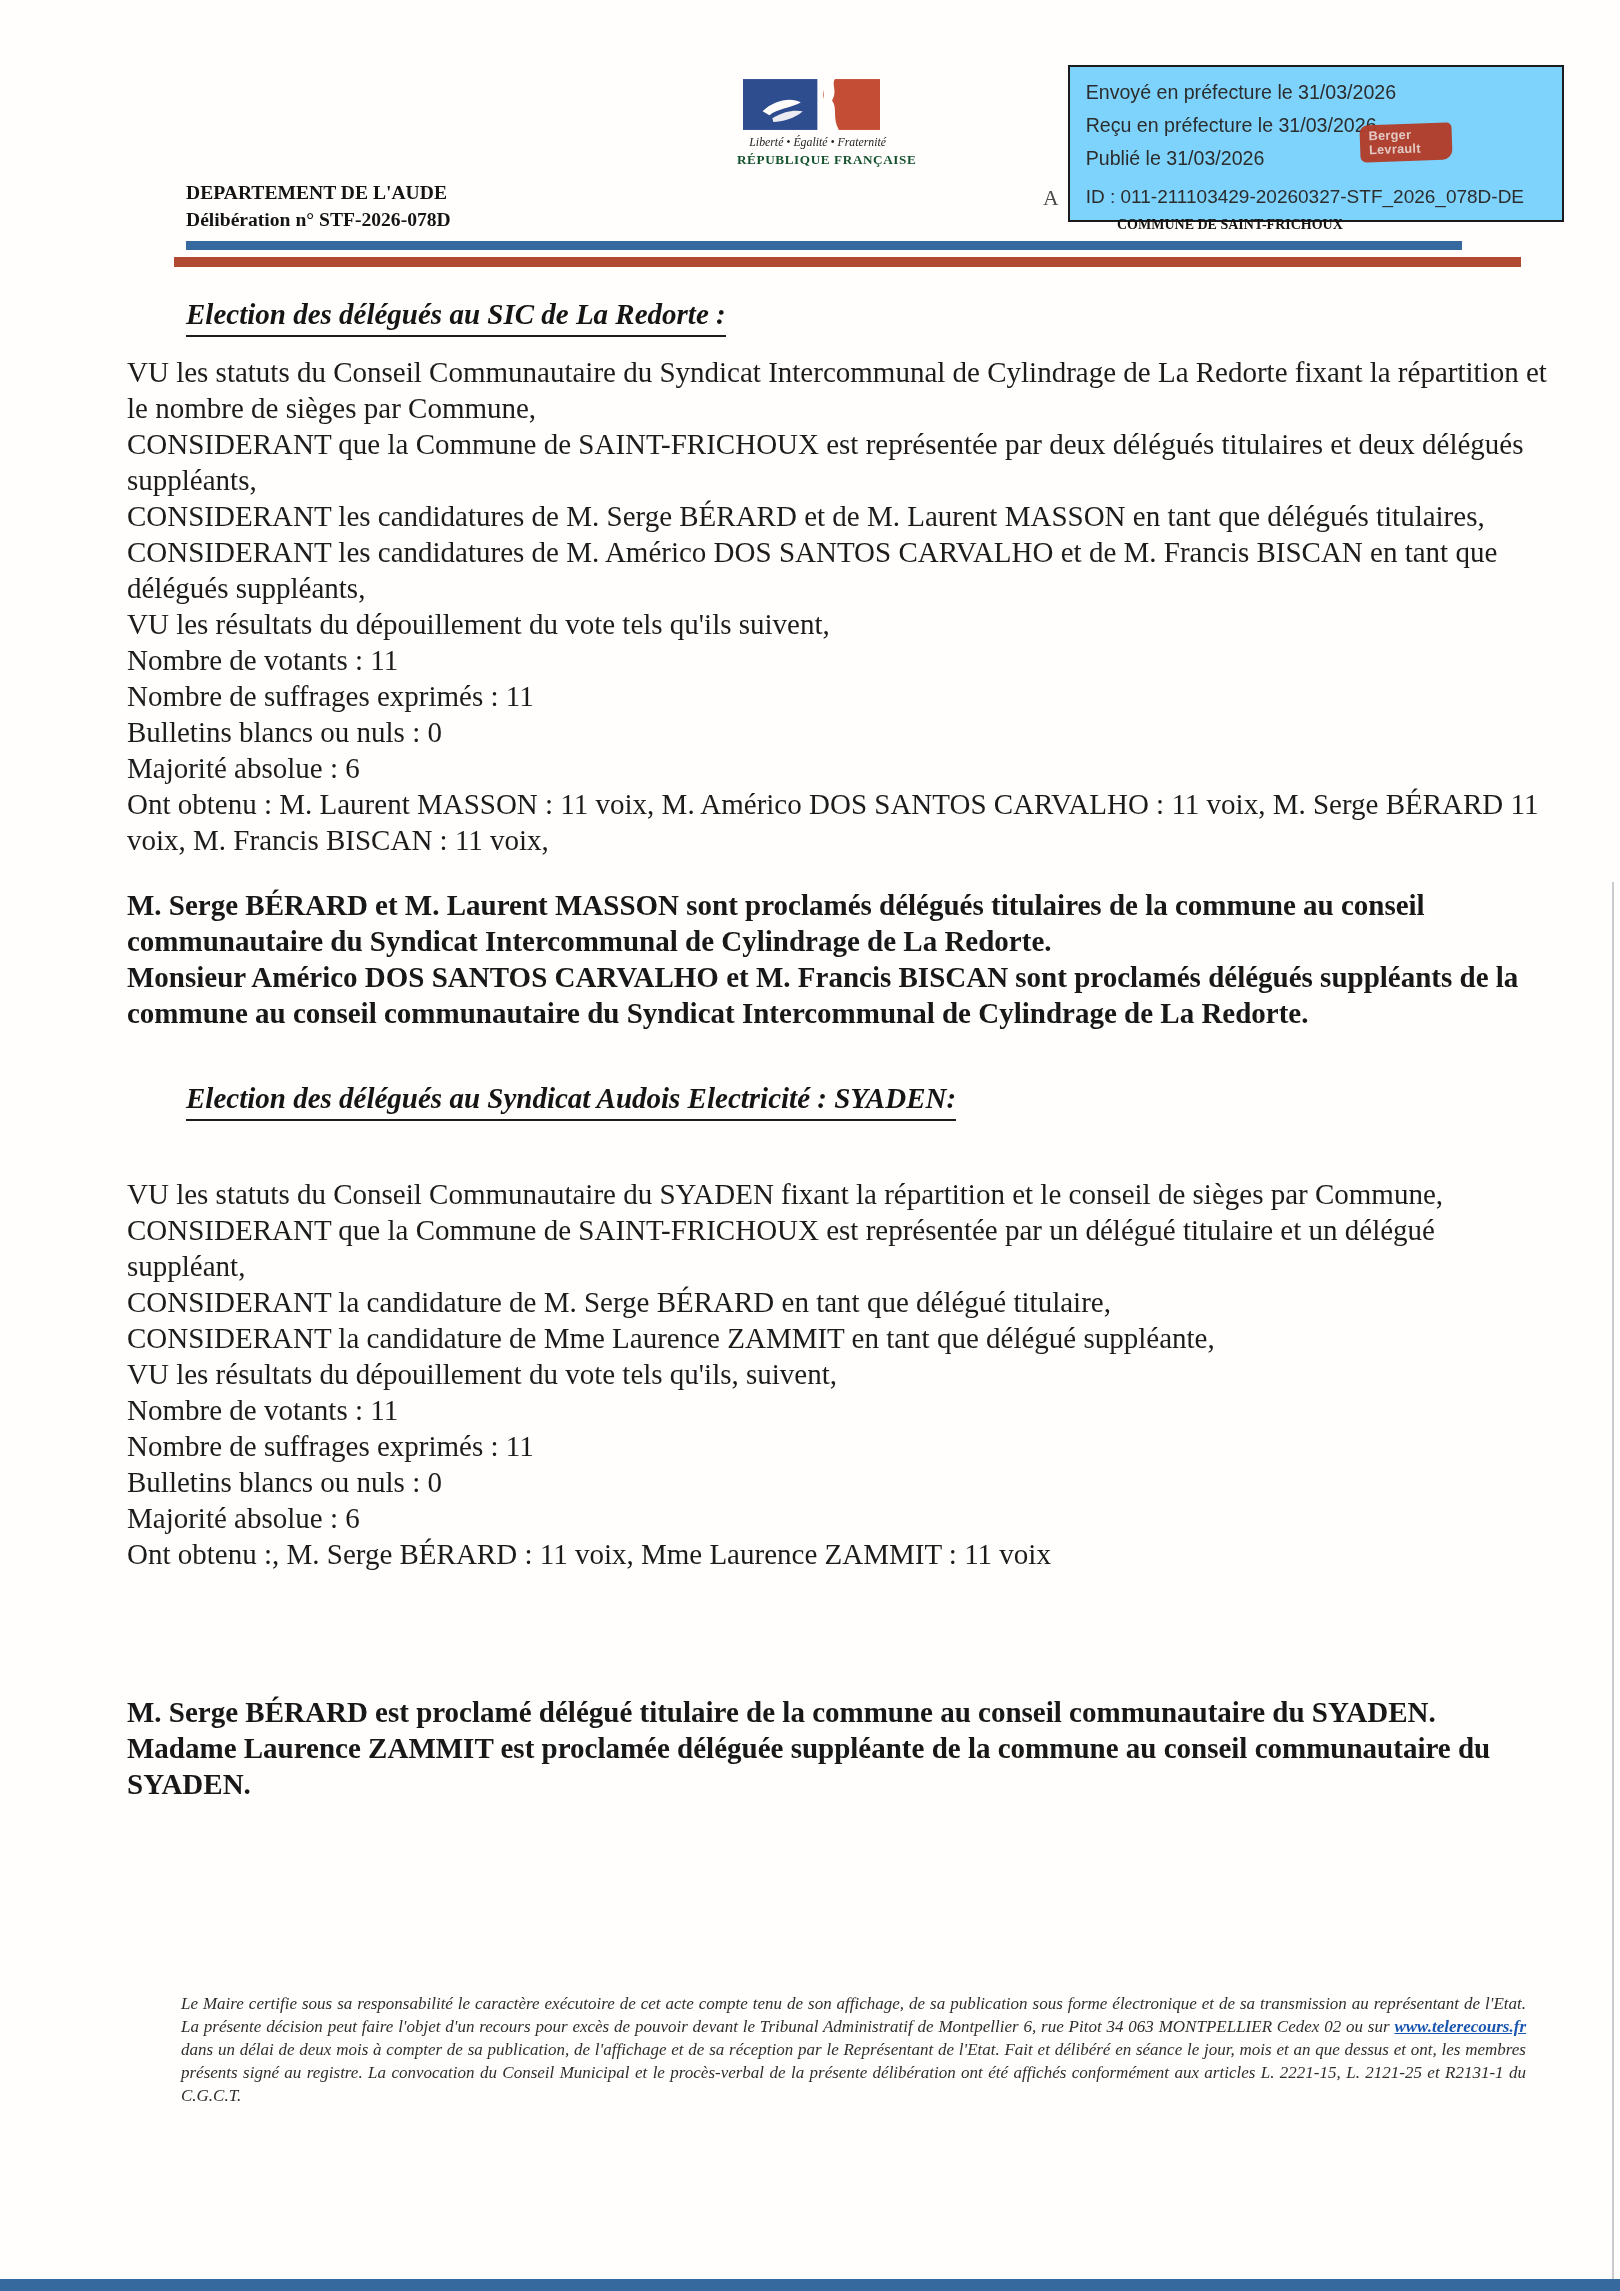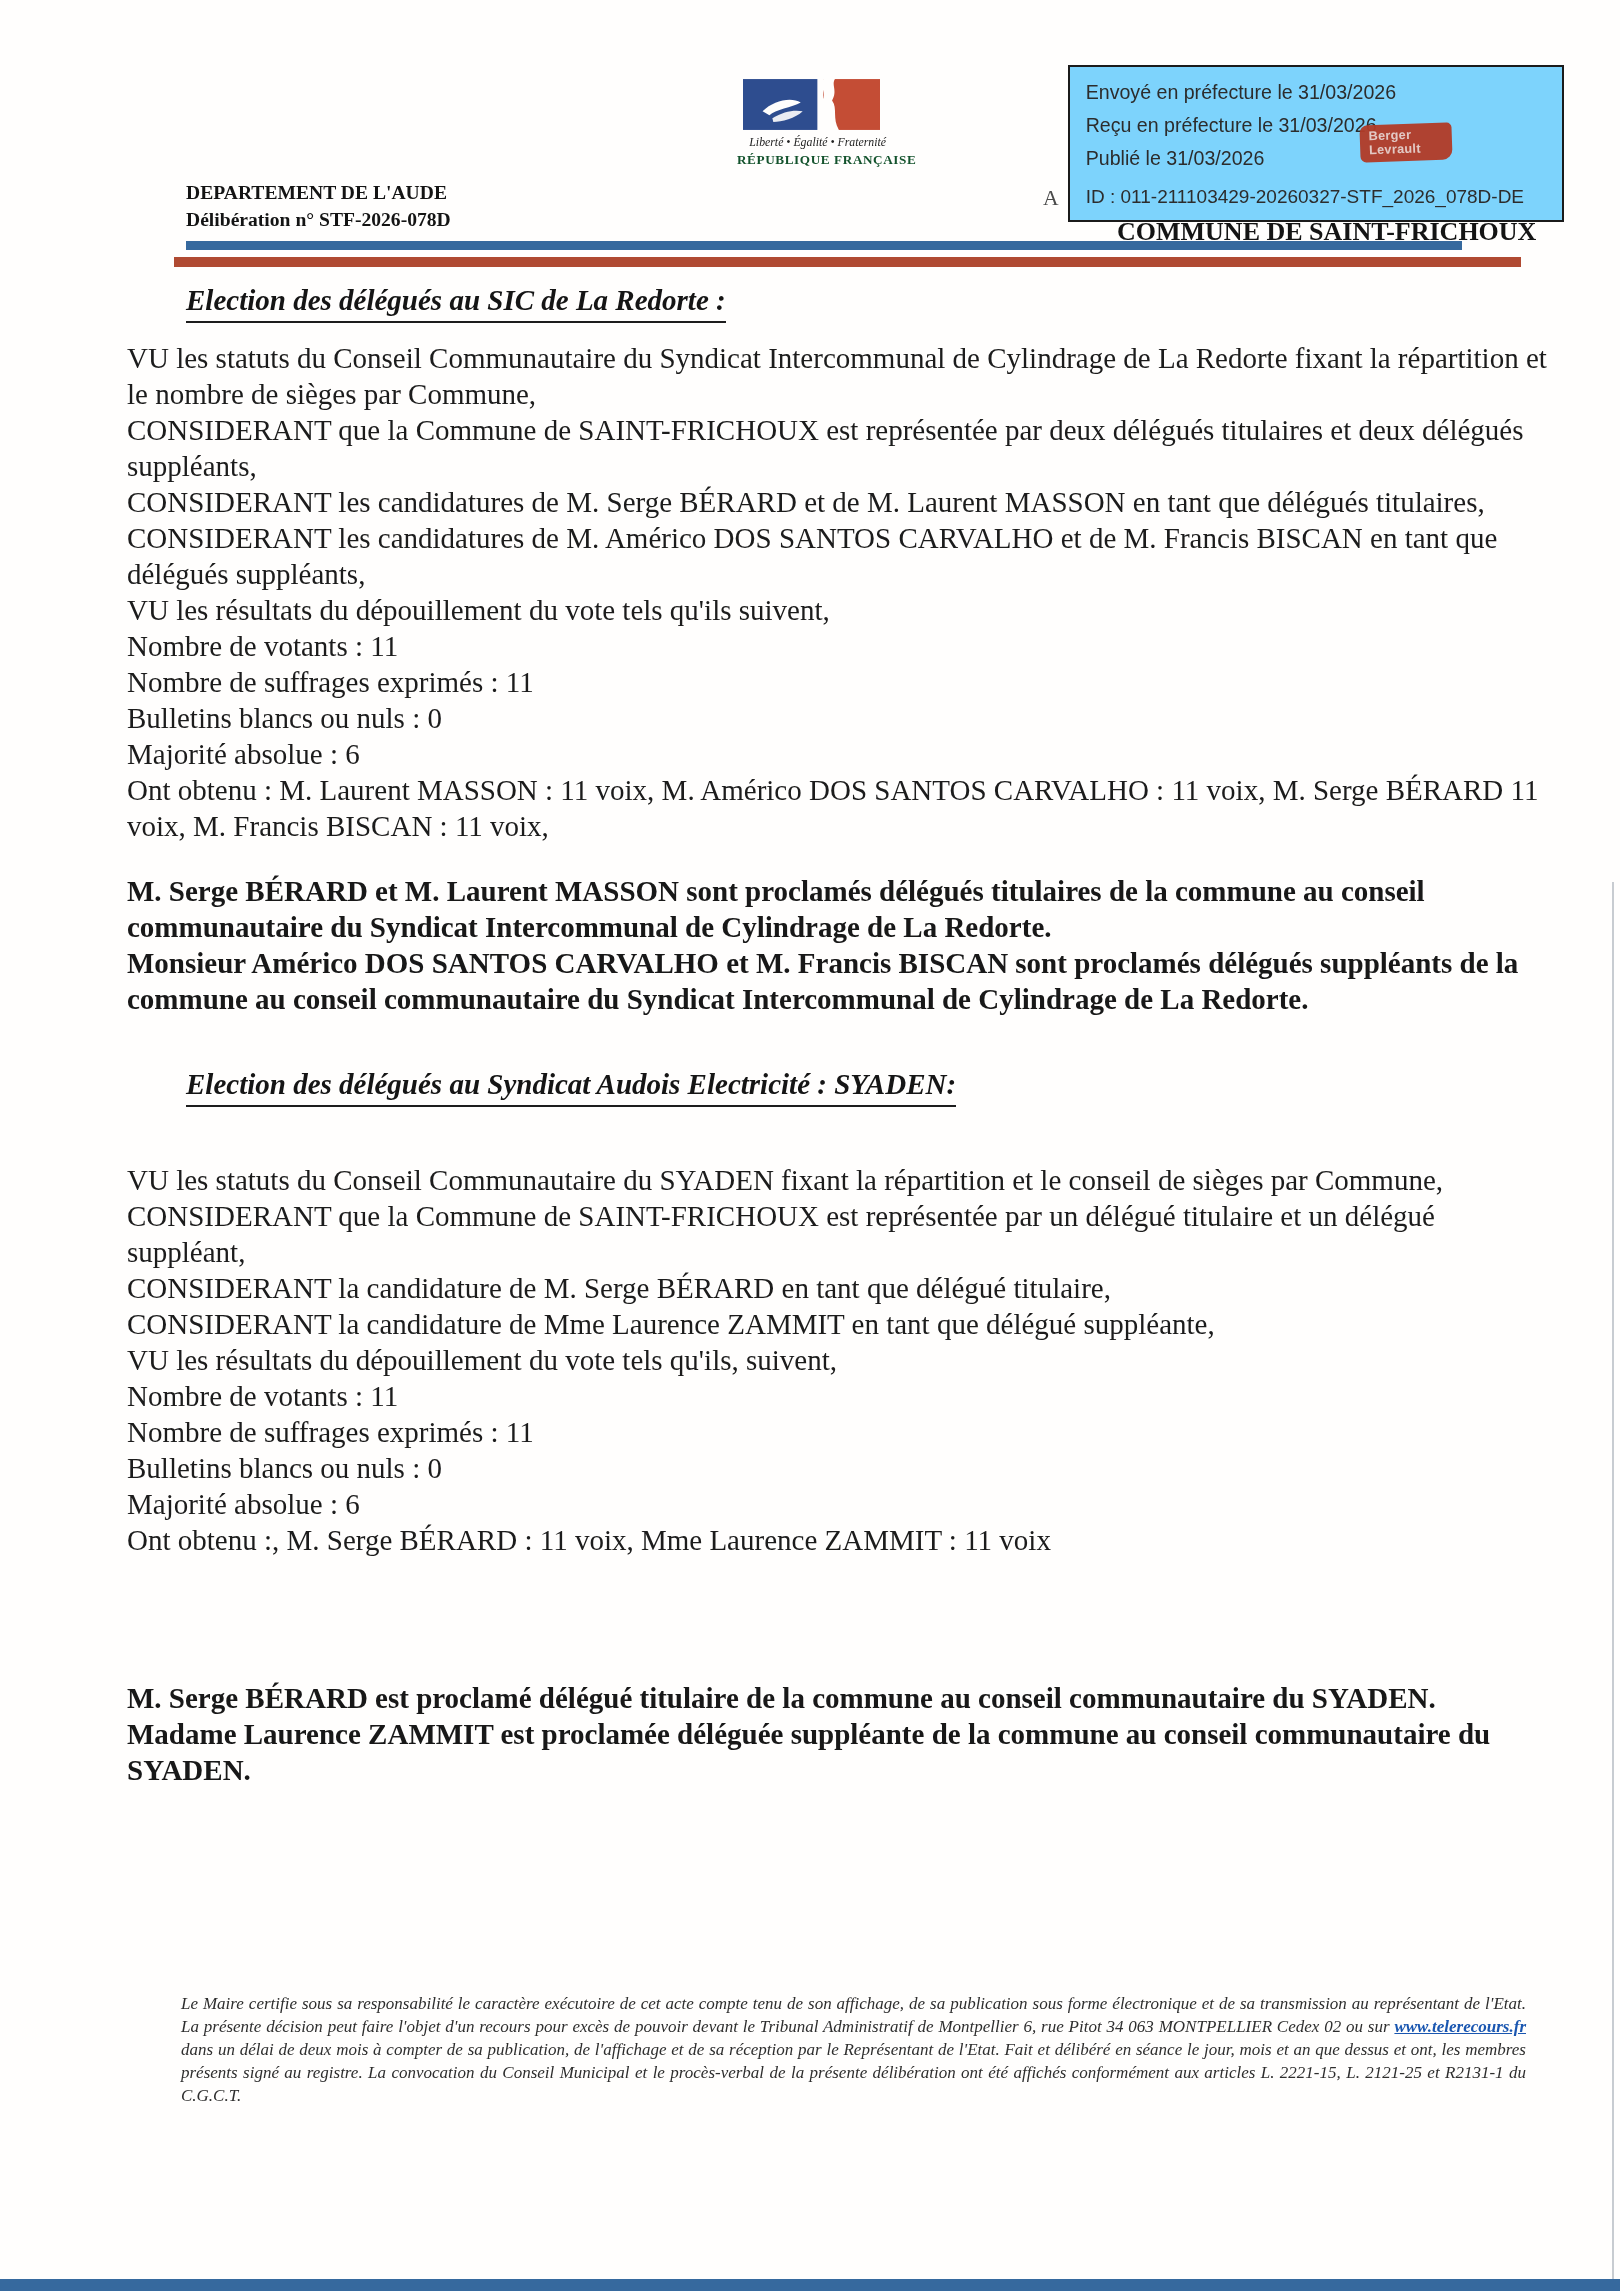--- a/index.html
+++ b/index.html
@@ -27,26 +27,26 @@
   .vendor-stamp {
     position:absolute; left:290px; top:57px; width:92px; height:37px;
     background:#b23b27; border-radius:7.8px 4.9px 9.8px 5.9px; transform:rotate(-2deg);
     color:#e9c9c2; font-weight:bold; font-size:12.7px; line-height:13.7px;
     padding:4.9px 0 0 8.8px; opacity:0.95; letter-spacing:0.3px;
   }
   .stray-a { position:absolute; left:1043px; top:186px; font-size:21.6px; color:#4a4a4a; z-index:2; }
 
   
   .hdr-left { position:absolute; left:186px; top:180px; font-weight:bold; font-size:19.6px; line-height:26.5px; color:#141414; }
-  .hdr-commune { position:absolute; left:1117px; top:217px; font-weight:bold; font-size:26px; color:#141414; z-index:4; white-space:nowrap; }
+  .hdr-commune { position:absolute; left:1117px; top:217px; font-weight:bold; font-size:14px; color:#141414; z-index:4; white-space:nowrap; }
   .rule-blue { position:absolute; left:186px; top:241px; width:1276px; height:8.8px; }
   .rule-red  { position:absolute; left:174px; top:257px; width:1347px; height:9.8px; }
 
   
-  .content { position:absolute; left:127px; top:282px; width:1423px; font-size:29px; line-height:36px; color:#1c1c1c; }
+  .content { position:absolute; left:127px; top:296px; width:1423px; font-size:29px; line-height:36px; color:#1c1c1c; }
   .sec-title {
     display:inline-block; margin-left:59px; font-weight:bold; font-style:italic;
     font-size:29px; border-bottom:2.9px solid #1d1d1d; padding-bottom:2.9px; color:#151515;
   }
   .body-block { margin-top:17px; }
   .body-block p { margin:0; }
   .resolution { margin-top:29px; font-weight:bold; color:#181818; }
   .resolution p { margin:0; }
   .section-2 { margin-top:49px; }
   .section-2 .body-block { margin-top:55px; }

